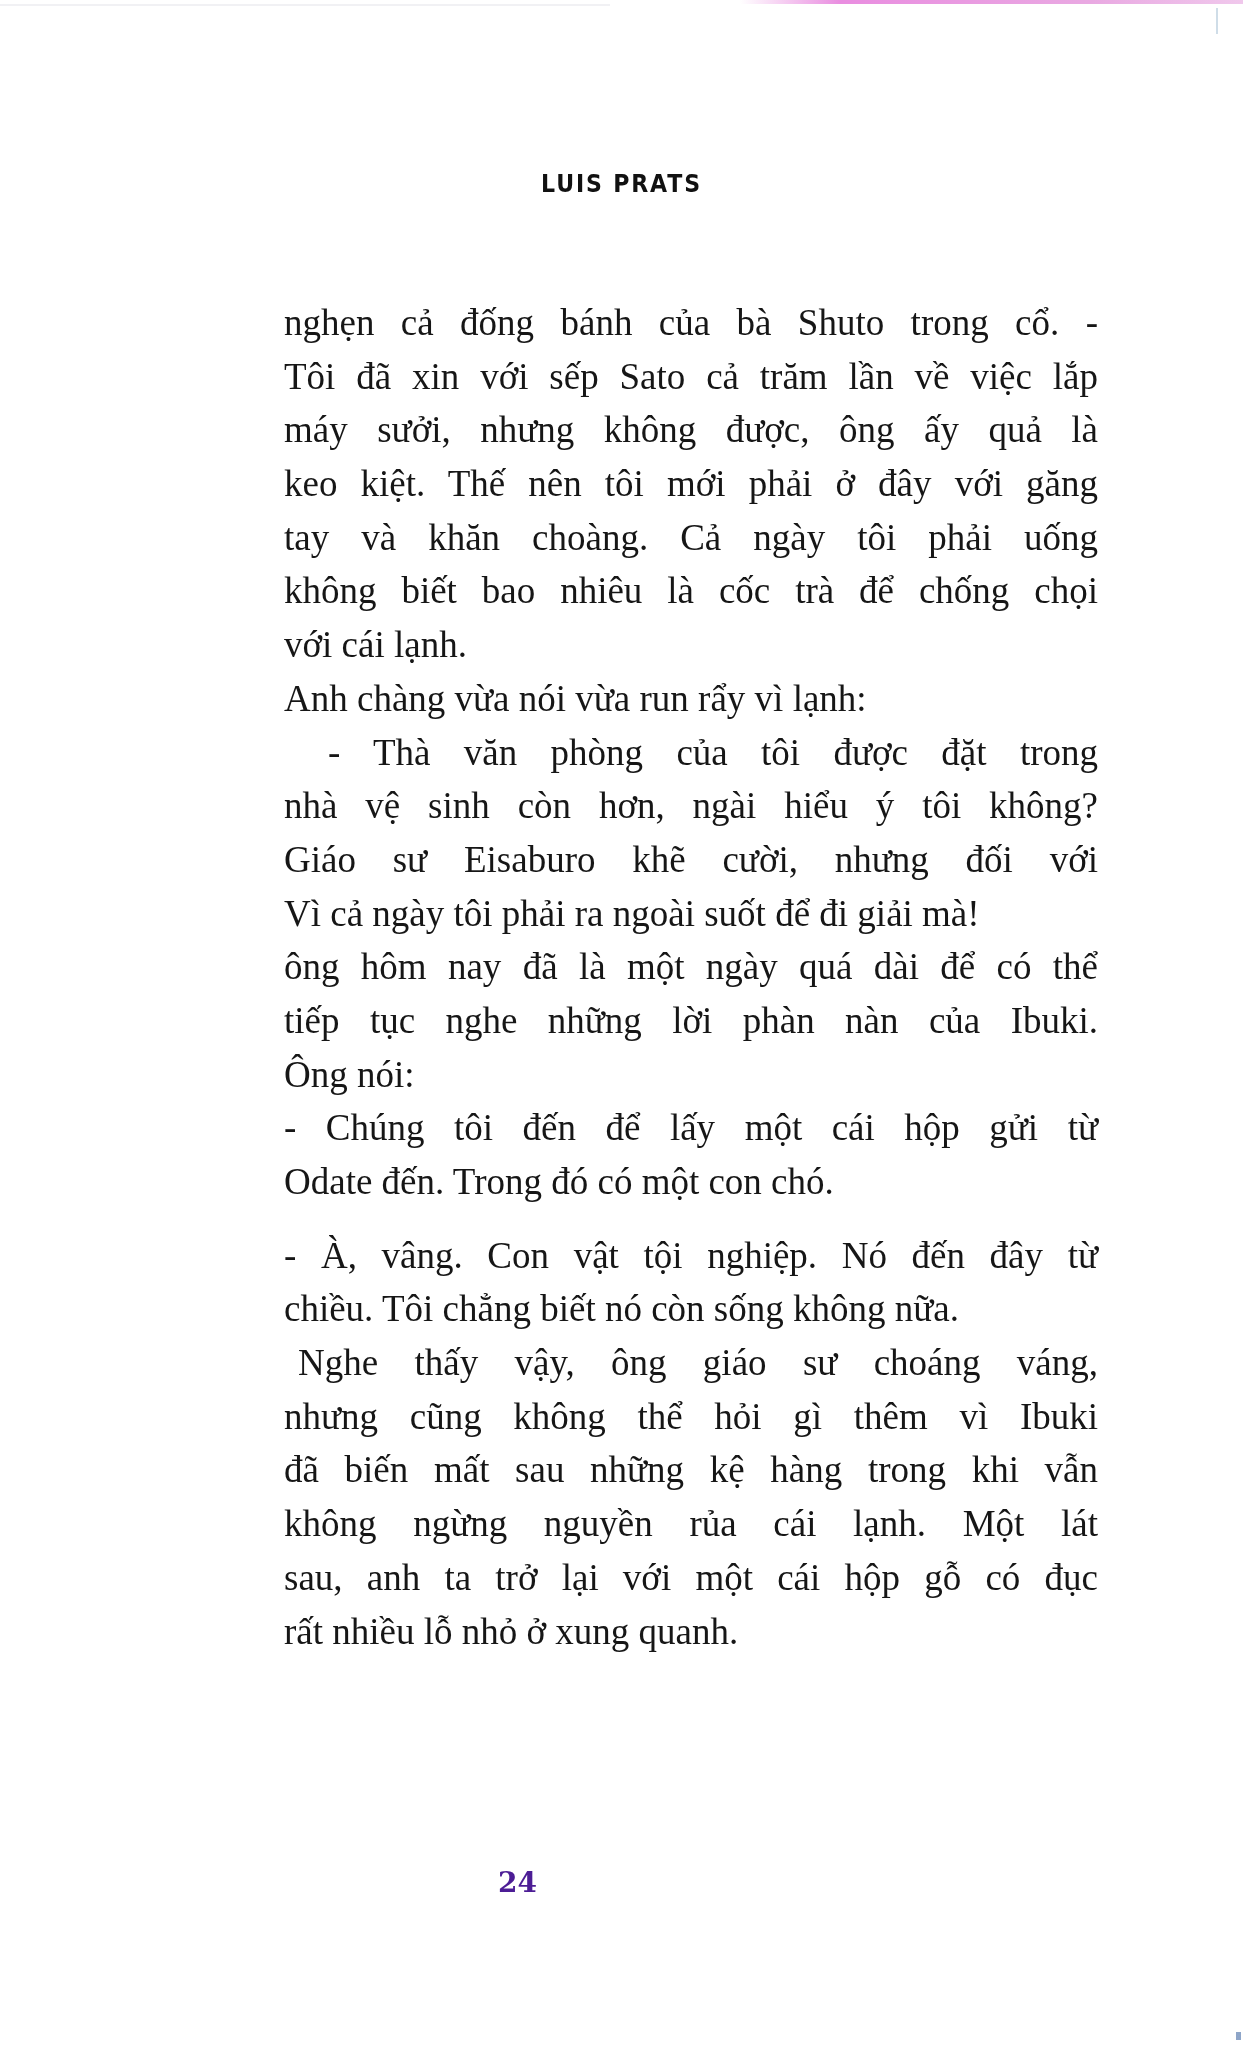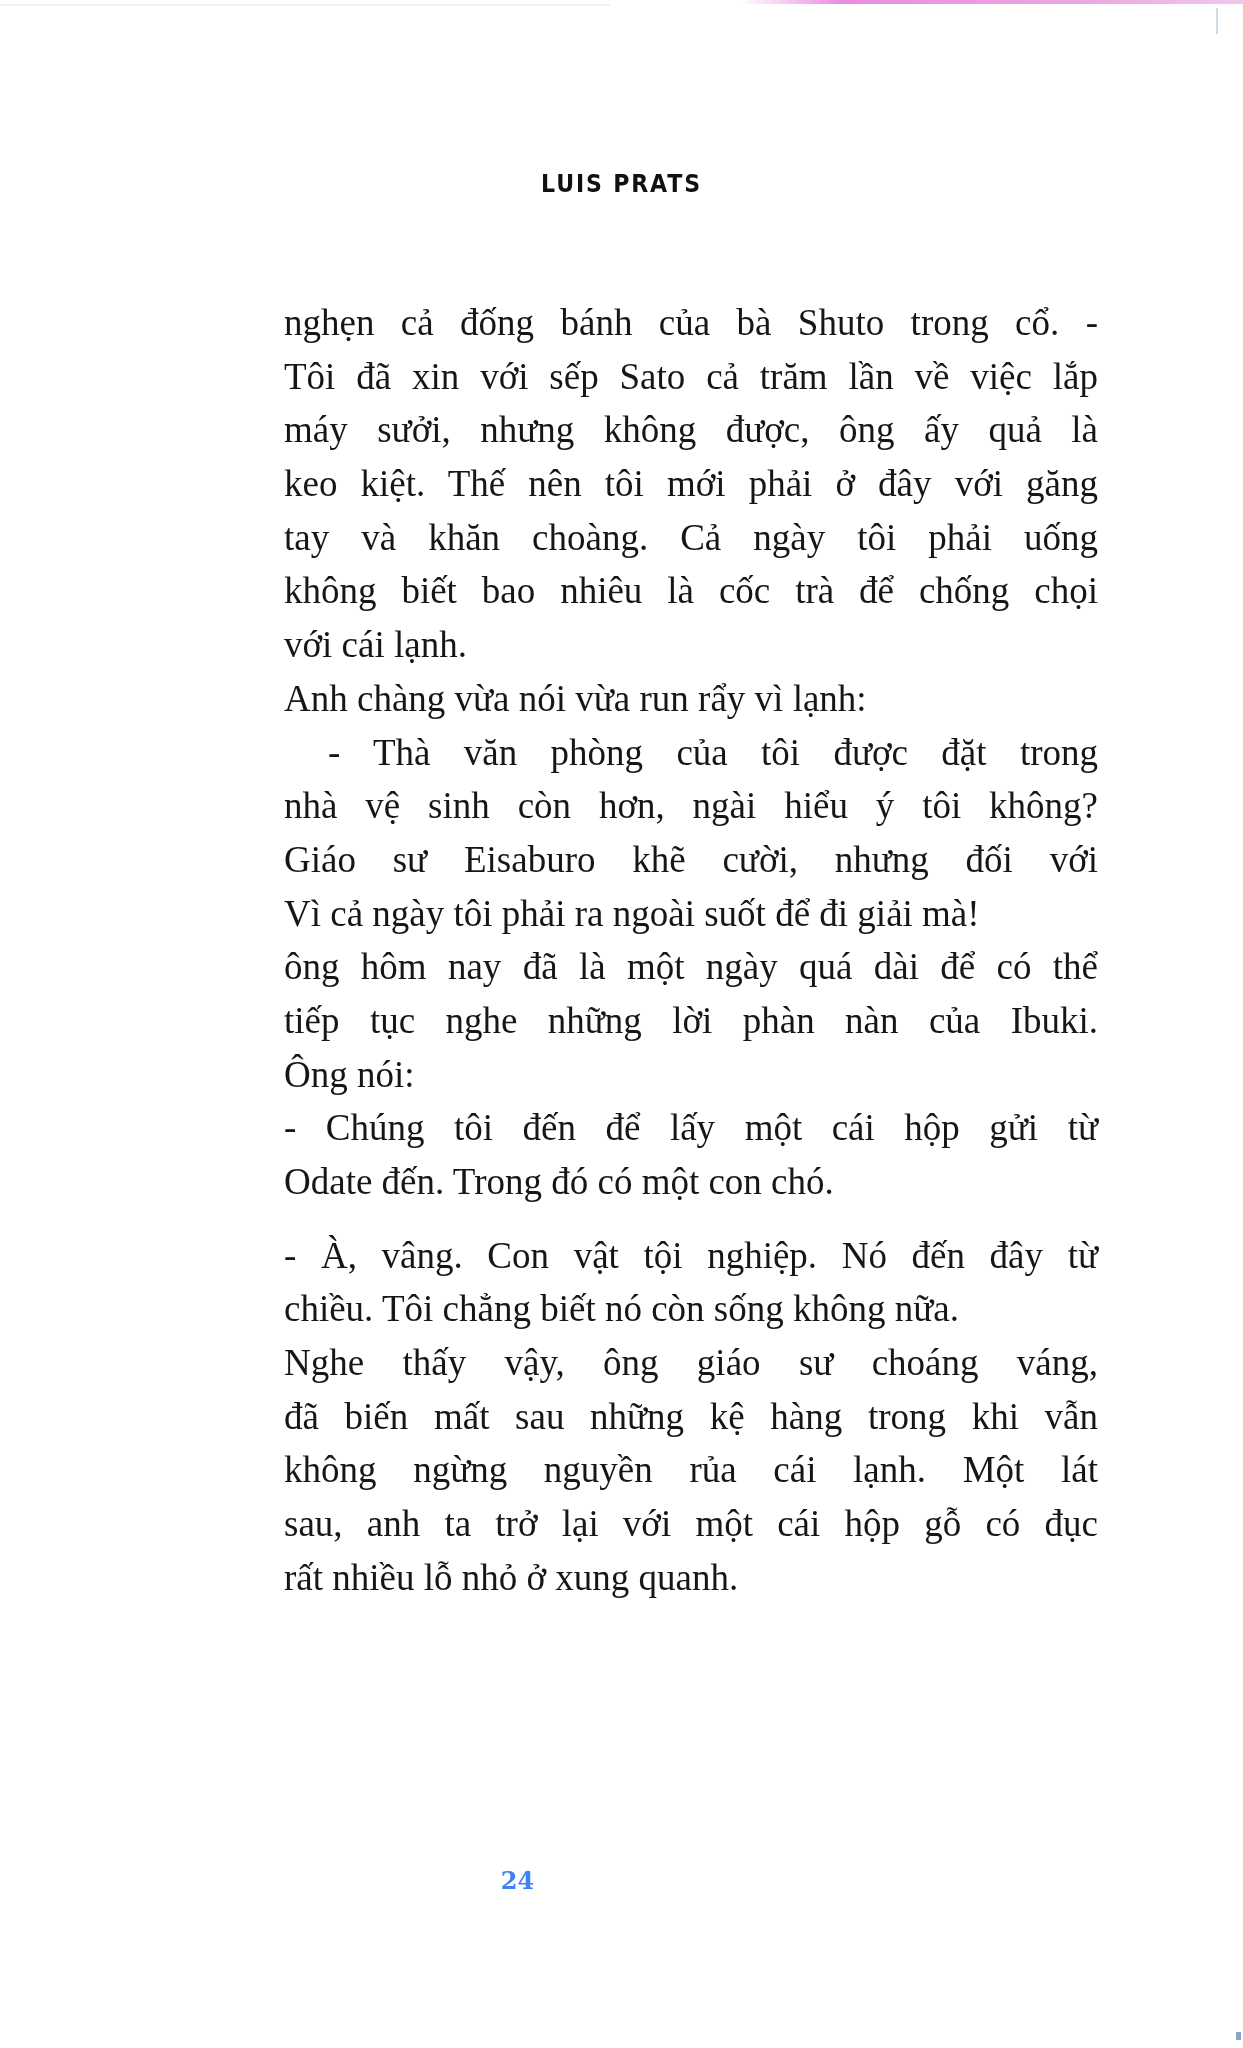--- a/index.html
+++ b/index.html
@@ -78,22 +78,22 @@
       text-align-last: left;
     }
     .page-number {
       position: absolute;
       top: 1866px;
       left: 0;
       width: 1035px;
       text-align: center;
       font-family: "DejaVu Serif", serif;
       font-weight: bold;
-      font-size: 24px;
-      color: #3b82f6;
+      font-size: 28px;
+      color: #4c1d95;
     }
   </style>
 </head>
 <body>
 
 <div class="top-band"></div>
 <div class="top-edge-left"></div>
 <div class="right-edge-mark"></div>
 <div class="corner-mark"></div>
 
@@ -112,20 +112,21 @@
   <div class="line">nhà vệ sinh còn hơn, ngài hiểu ý tôi không?</div>
   <div class="line" style="padding-left: 0px;">Giáo sư Eisaburo khẽ cười, nhưng đối với</div>
   <div class="line last">Vì cả ngày tôi phải ra ngoài suốt để đi giải mà!</div>
   <div class="line">ông hôm nay đã là một ngày quá dài để có thể</div>
   <div class="line">tiếp tục nghe những lời phàn nàn của Ibuki.</div>
   <div class="line last">Ông nói:</div>
   <div class="line" style="padding-left: 0px;">- Chúng tôi đến để lấy một cái hộp gửi từ</div>
   <div class="line last">Odate đến. Trong đó có một con chó.</div>
   <div class="line" style="padding-left: 0px; margin-top: 20px;">- À, vâng. Con vật tội nghiệp. Nó đến đây từ</div>
   <div class="line last">chiều. Tôi chẳng biết nó còn sống không nữa.</div>
-  <div class="line" style="padding-left: 0px;">Nghe thấy vậy, ông giáo sư choáng váng,</div>
+  <div class="line" style="padding-left: 0px; margin-left: 14px;">Nghe thấy vậy, ông giáo sư choáng váng,</div>
+  <div class="line">nhưng cũng không thể hỏi gì thêm vì Ibuki</div>
   <div class="line">đã biến mất sau những kệ hàng trong khi vẫn</div>
   <div class="line">không ngừng nguyền rủa cái lạnh. Một lát</div>
   <div class="line">sau, anh ta trở lại với một cái hộp gỗ có đục</div>
   <div class="line last">rất nhiều lỗ nhỏ ở xung quanh.</div>
 </div>
 
 <div class="page-number">24</div>
 
 </body></html>

